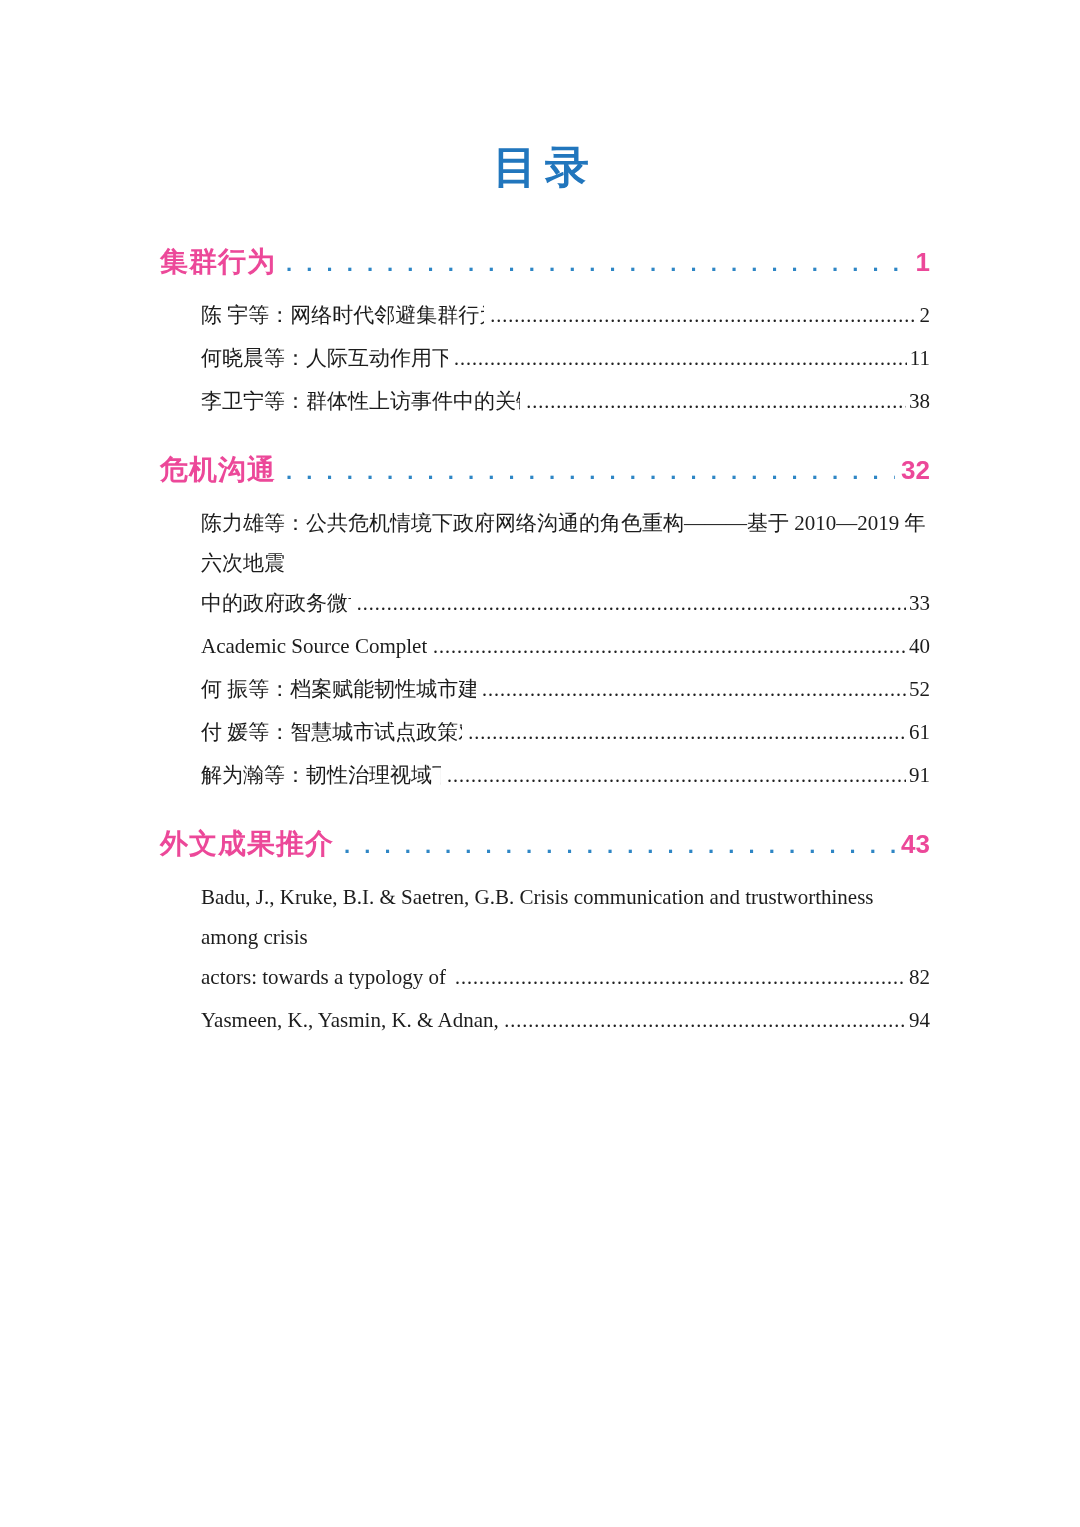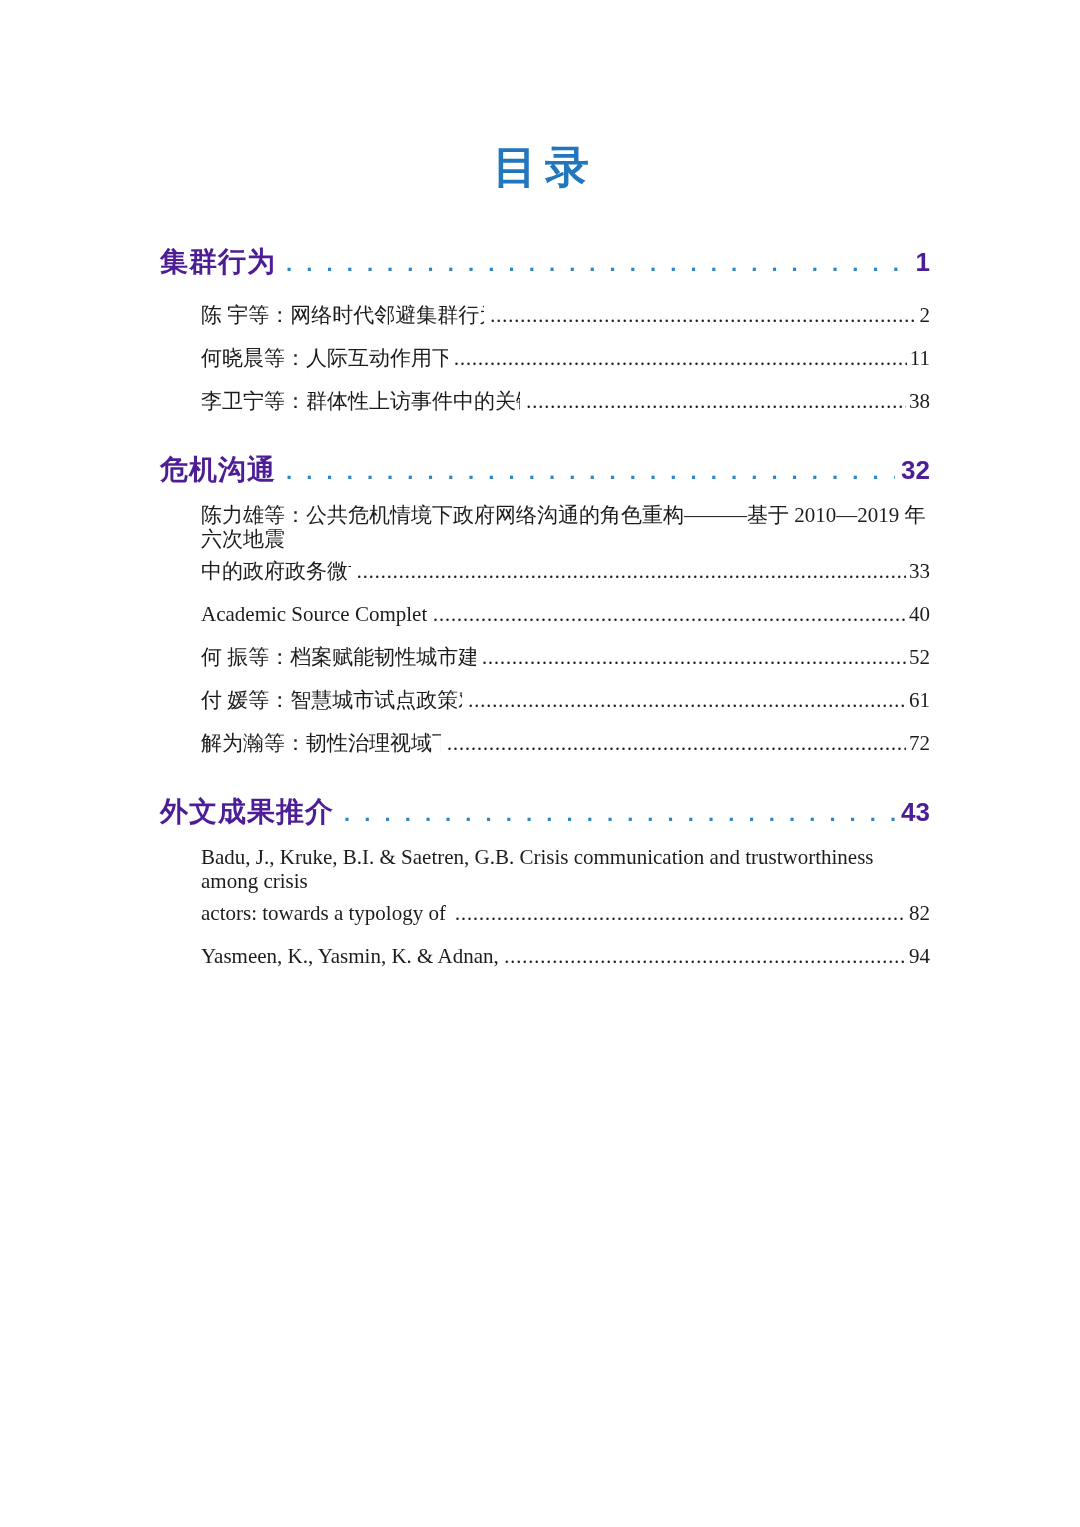--- a/index.html
+++ b/index.html
@@ -25,21 +25,21 @@
     font-family: "Liberation Sans", sans-serif;
     font-weight: 700;
     font-size: 44px;
     letter-spacing: 8px;
     margin: 0 0 46px 0;
   }
   
   .section {
     display: flex;
     align-items: baseline;
-    color: #4c1d95;
+    color: #ec4899;
     font-family: "Liberation Sans", sans-serif;
     font-weight: 600;
     margin: 30px 0 14px 0;
   }
   .sec-label {
     font-size: 28px;
     letter-spacing: 1px;
     white-space: nowrap;
   }
   .sec-page {
@@ -74,21 +74,21 @@
     letter-spacing: 1px;
   }
   
   .entry {
     padding-left: 41px;
     font-size: 21px;
     color: #1c1c1c;
     margin-bottom: 3px;
   }
   .entry-pre {
-    line-height: 24px;
+    line-height: 40px;
   }
   .entry-last {
     display: flex;
     align-items: baseline;
     line-height: 40px;
   }
   .entry-text {
     white-space: nowrap;
     flex: 0 1 auto;
     overflow: hidden;
@@ -171,21 +171,21 @@
       <span class="entry-text">付 媛等：智慧城市试点政策对城市韧性的影响：效应及机制</span>
       <span class="leader entry-leader"></span>
       <span class="entry-page">61</span>
     </div>
   </div>
 
   <div class="entry">
     <div class="entry-last">
       <span class="entry-text">解为瀚等：韧性治理视域下社区应急管理的行动逻辑</span>
       <span class="leader entry-leader"></span>
-      <span class="entry-page">72</span>
+      <span class="entry-page">91</span>
     </div>
   </div>
 
   <div class="section">
     <span class="sec-label">外文成果推介</span>
     <span class="leader sec-leader"></span>
     <span class="sec-page">43</span>
   </div>
 
   <div class="entry">

